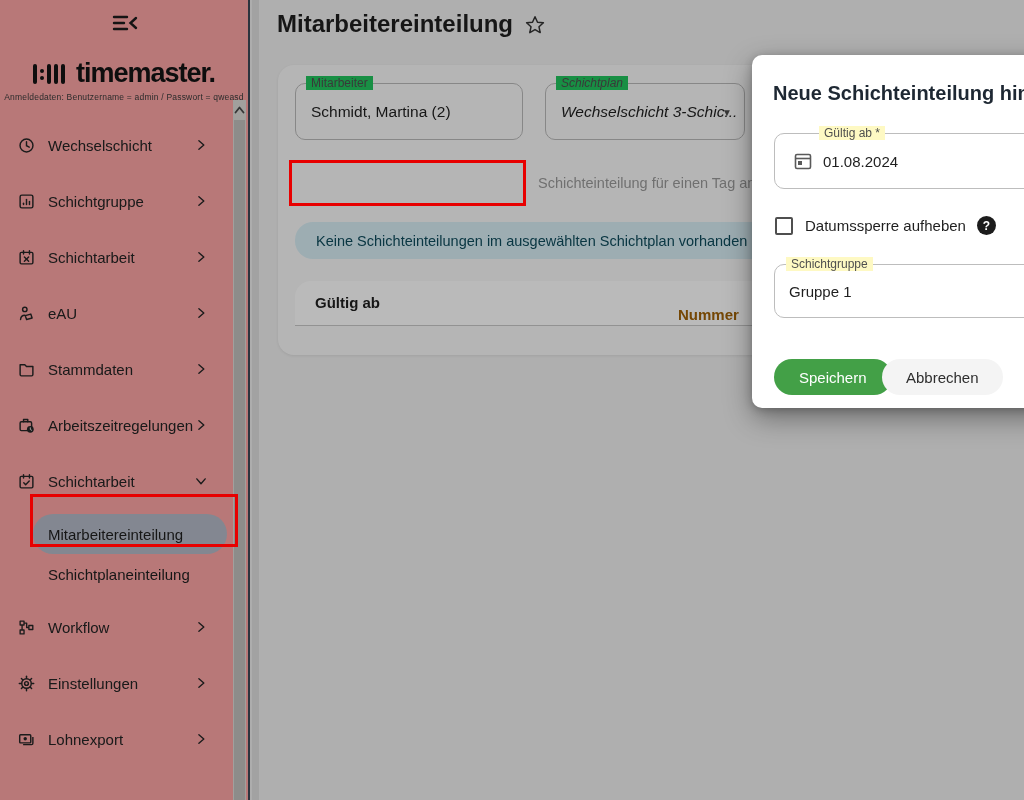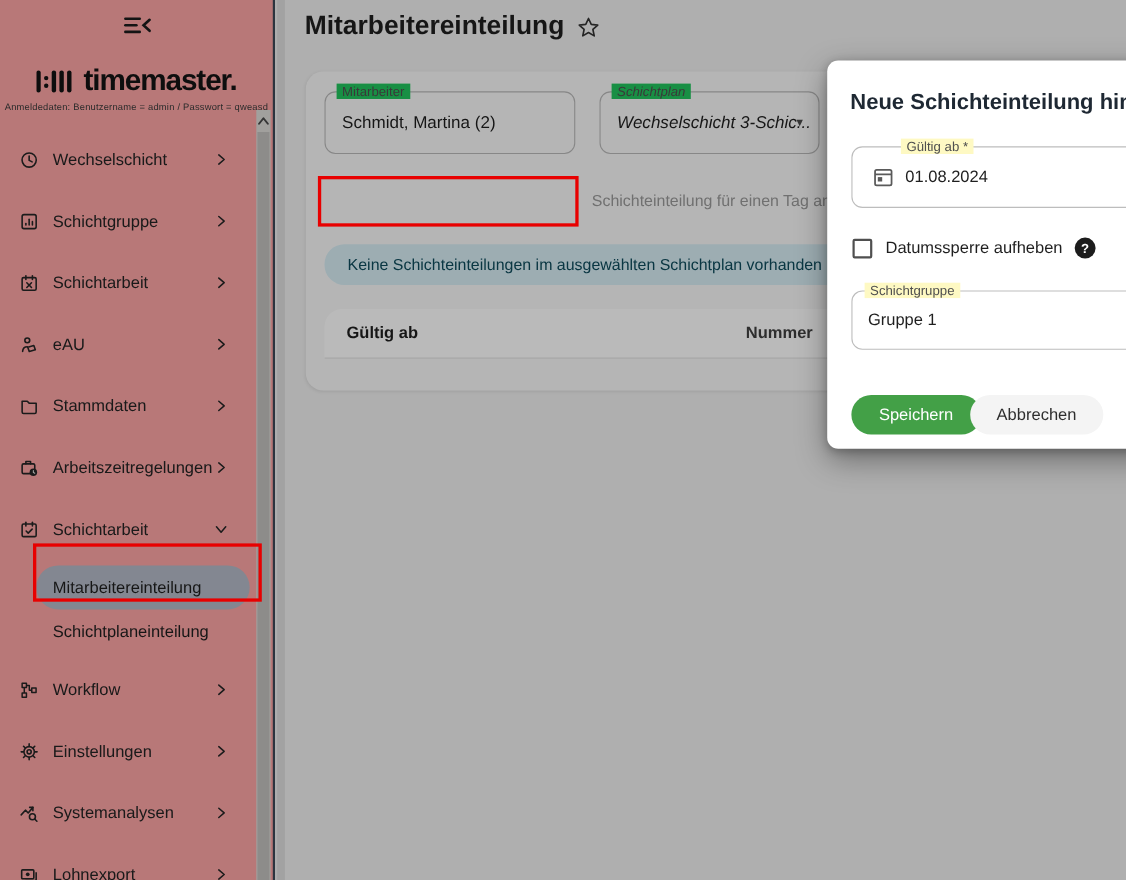--- a/index.html
+++ b/index.html
@@ -63,21 +63,21 @@
   .btn-text-disabled { position:absolute; left:250px; top:101px; height:34px; border:none;
                  background:transparent; padding:0 10px; font-size:14.5px; color:#9a9a9a;
                  font-family:inherit; white-space:nowrap; }
   .info-banner { position:absolute; left:17px; top:157px; width:520px; height:37px;
                  background:#d7edf5; border-radius:18px; display:flex; align-items:center;
                  padding-left:21px; overflow:hidden; }
   .info-banner-text { font-size:14.5px; color:#0f4c5c; white-space:nowrap; }
   .thead { position:absolute; left:17px; top:216px; width:520px; height:45px;
            background:#ffffff; border-radius:16px 16px 0 0; border-bottom:1px solid #c9c9c9; }
   .th1 { position:absolute; left:20px; top:13px; font-size:15px; font-weight:700; color:#1f1f1f; }
-  .th2 { position:absolute; left:383px; top:13px; font-size:15px; font-weight:700; color:#404040; }
+  .th2 { position:absolute; left:383px; top:25px; font-size:15px; font-weight:700; color:#a16207; }
 
   
   .backdrop { position:absolute; inset:0; background:rgba(0,0,0,0.27); z-index:50; }
   .ann { position:absolute; border:3px solid #e80000; z-index:200; pointer-events:none; }
   .ann-btn { left:289px; top:160px; width:237px; height:46px; }
   .ann-nav { left:30px; top:494px; width:208px; height:53px; }
 
   
   .modal { position:absolute; left:752px; top:55px; width:570px; height:353px; z-index:100;
            background:#ffffff; border-radius:10px;
@@ -320,38 +320,20 @@
             </svg>
         </span>
         <span class="nav-label">Einstellungen</span>
         <span class="nav-chevron">
           <svg width="14" height="14" viewBox="0 0 20 20">
               <polyline points="7,4 14,10 7,16" stroke="#262626" stroke-width="2" fill="none" stroke-linecap="round" stroke-linejoin="round"></polyline>
             </svg>
         </span>
       </div>
 
-      <div class="nav-item">
-        <span class="nav-icon">
-          <svg width="17" height="17" viewBox="0 0 20 20">
-              <g stroke="#262626" stroke-width="1.7" fill="none" stroke-linecap="round" stroke-linejoin="round">
-                <polyline points="1.5,11.5 6,6.5 9,9.5 14,3.5"></polyline>
-                <polyline points="10.5,3.5 14,3.5 14,7"></polyline>
-                <circle cx="13.5" cy="13.5" r="3.2"></circle>
-                <line x1="15.9" y1="15.9" x2="18.3" y2="18.3"></line>
-              </g>
-            </svg>
-        </span>
-        <span class="nav-label">Systemanalysen</span>
-        <span class="nav-chevron">
-          <svg width="14" height="14" viewBox="0 0 20 20">
-              <polyline points="7,4 14,10 7,16" stroke="#262626" stroke-width="2" fill="none" stroke-linecap="round" stroke-linejoin="round"></polyline>
-            </svg>
-        </span>
-      </div>
 
       <div class="nav-item">
         <span class="nav-icon">
           <svg width="17" height="17" viewBox="0 0 20 20">
               <g stroke="#262626" stroke-width="1.7" fill="none" stroke-linejoin="round">
                 <rect x="2" y="4.5" width="13" height="9.5" rx="1"></rect>
                 <path d="M17.5 7 v7.5 a1.5 1.5 0 0 1 -1.5 1.5 h-10"></path>
               </g>
               <circle cx="8.5" cy="9.2" r="2" fill="#262626"></circle>
             </svg>

